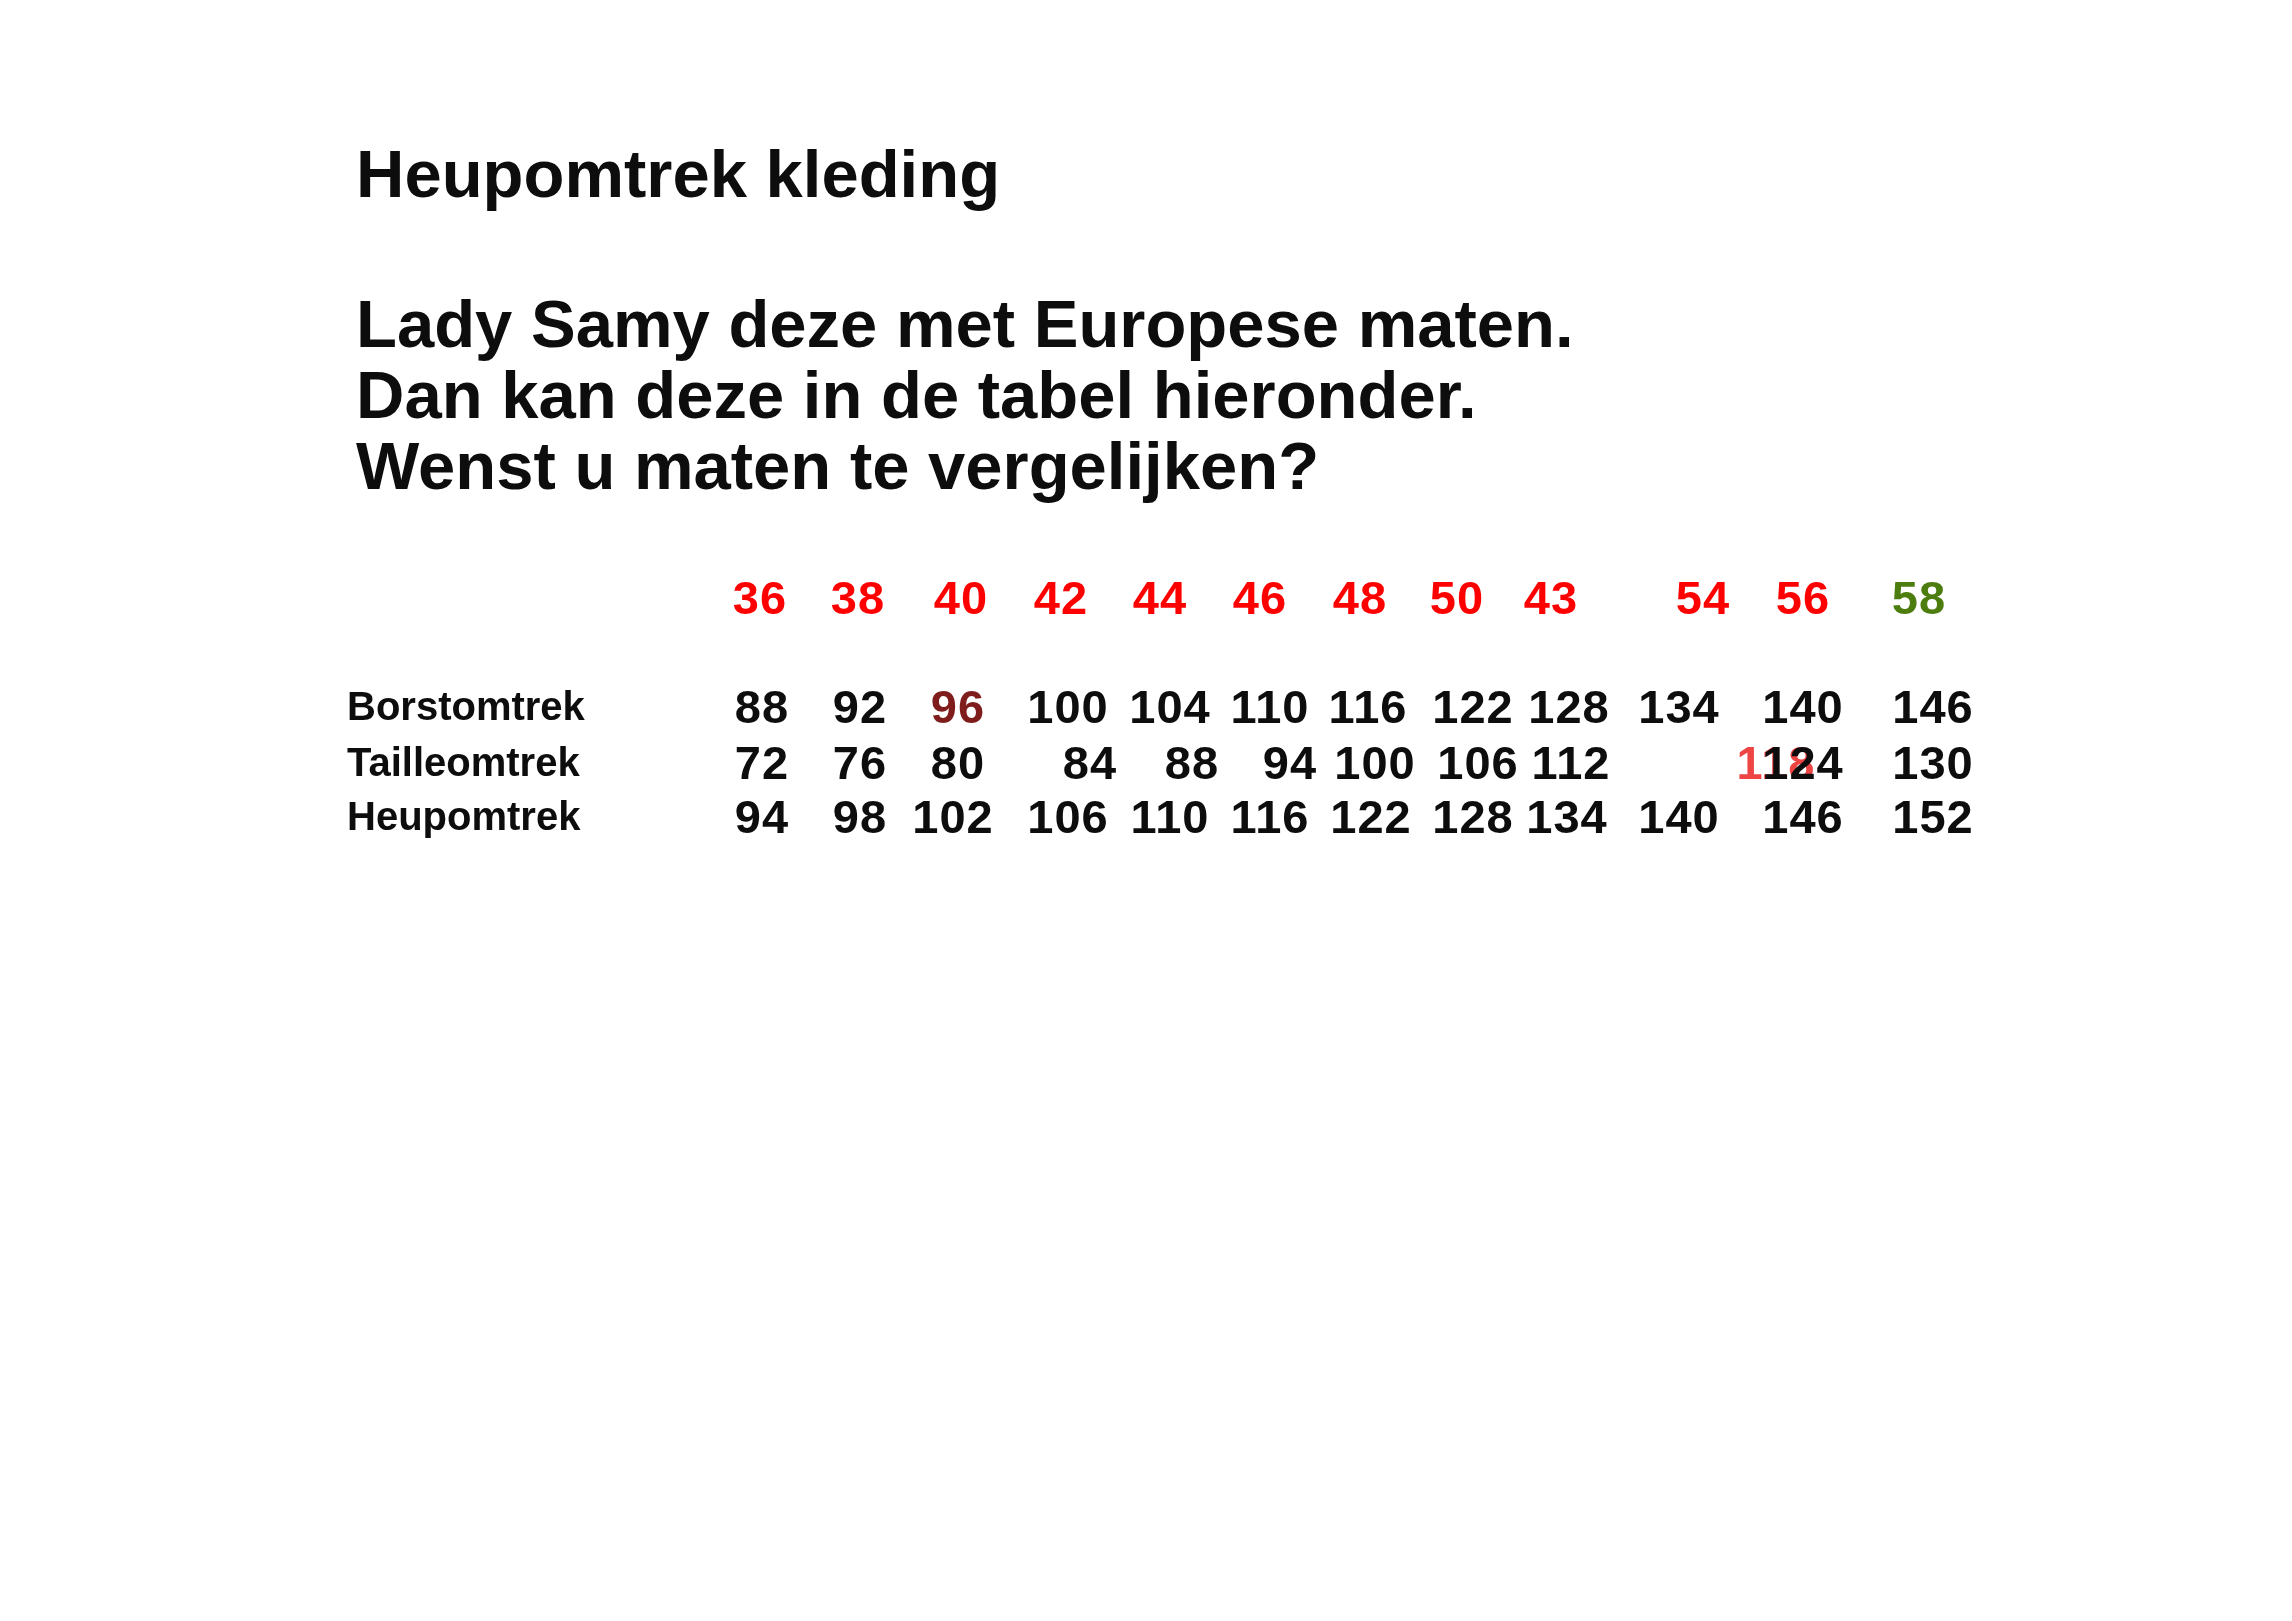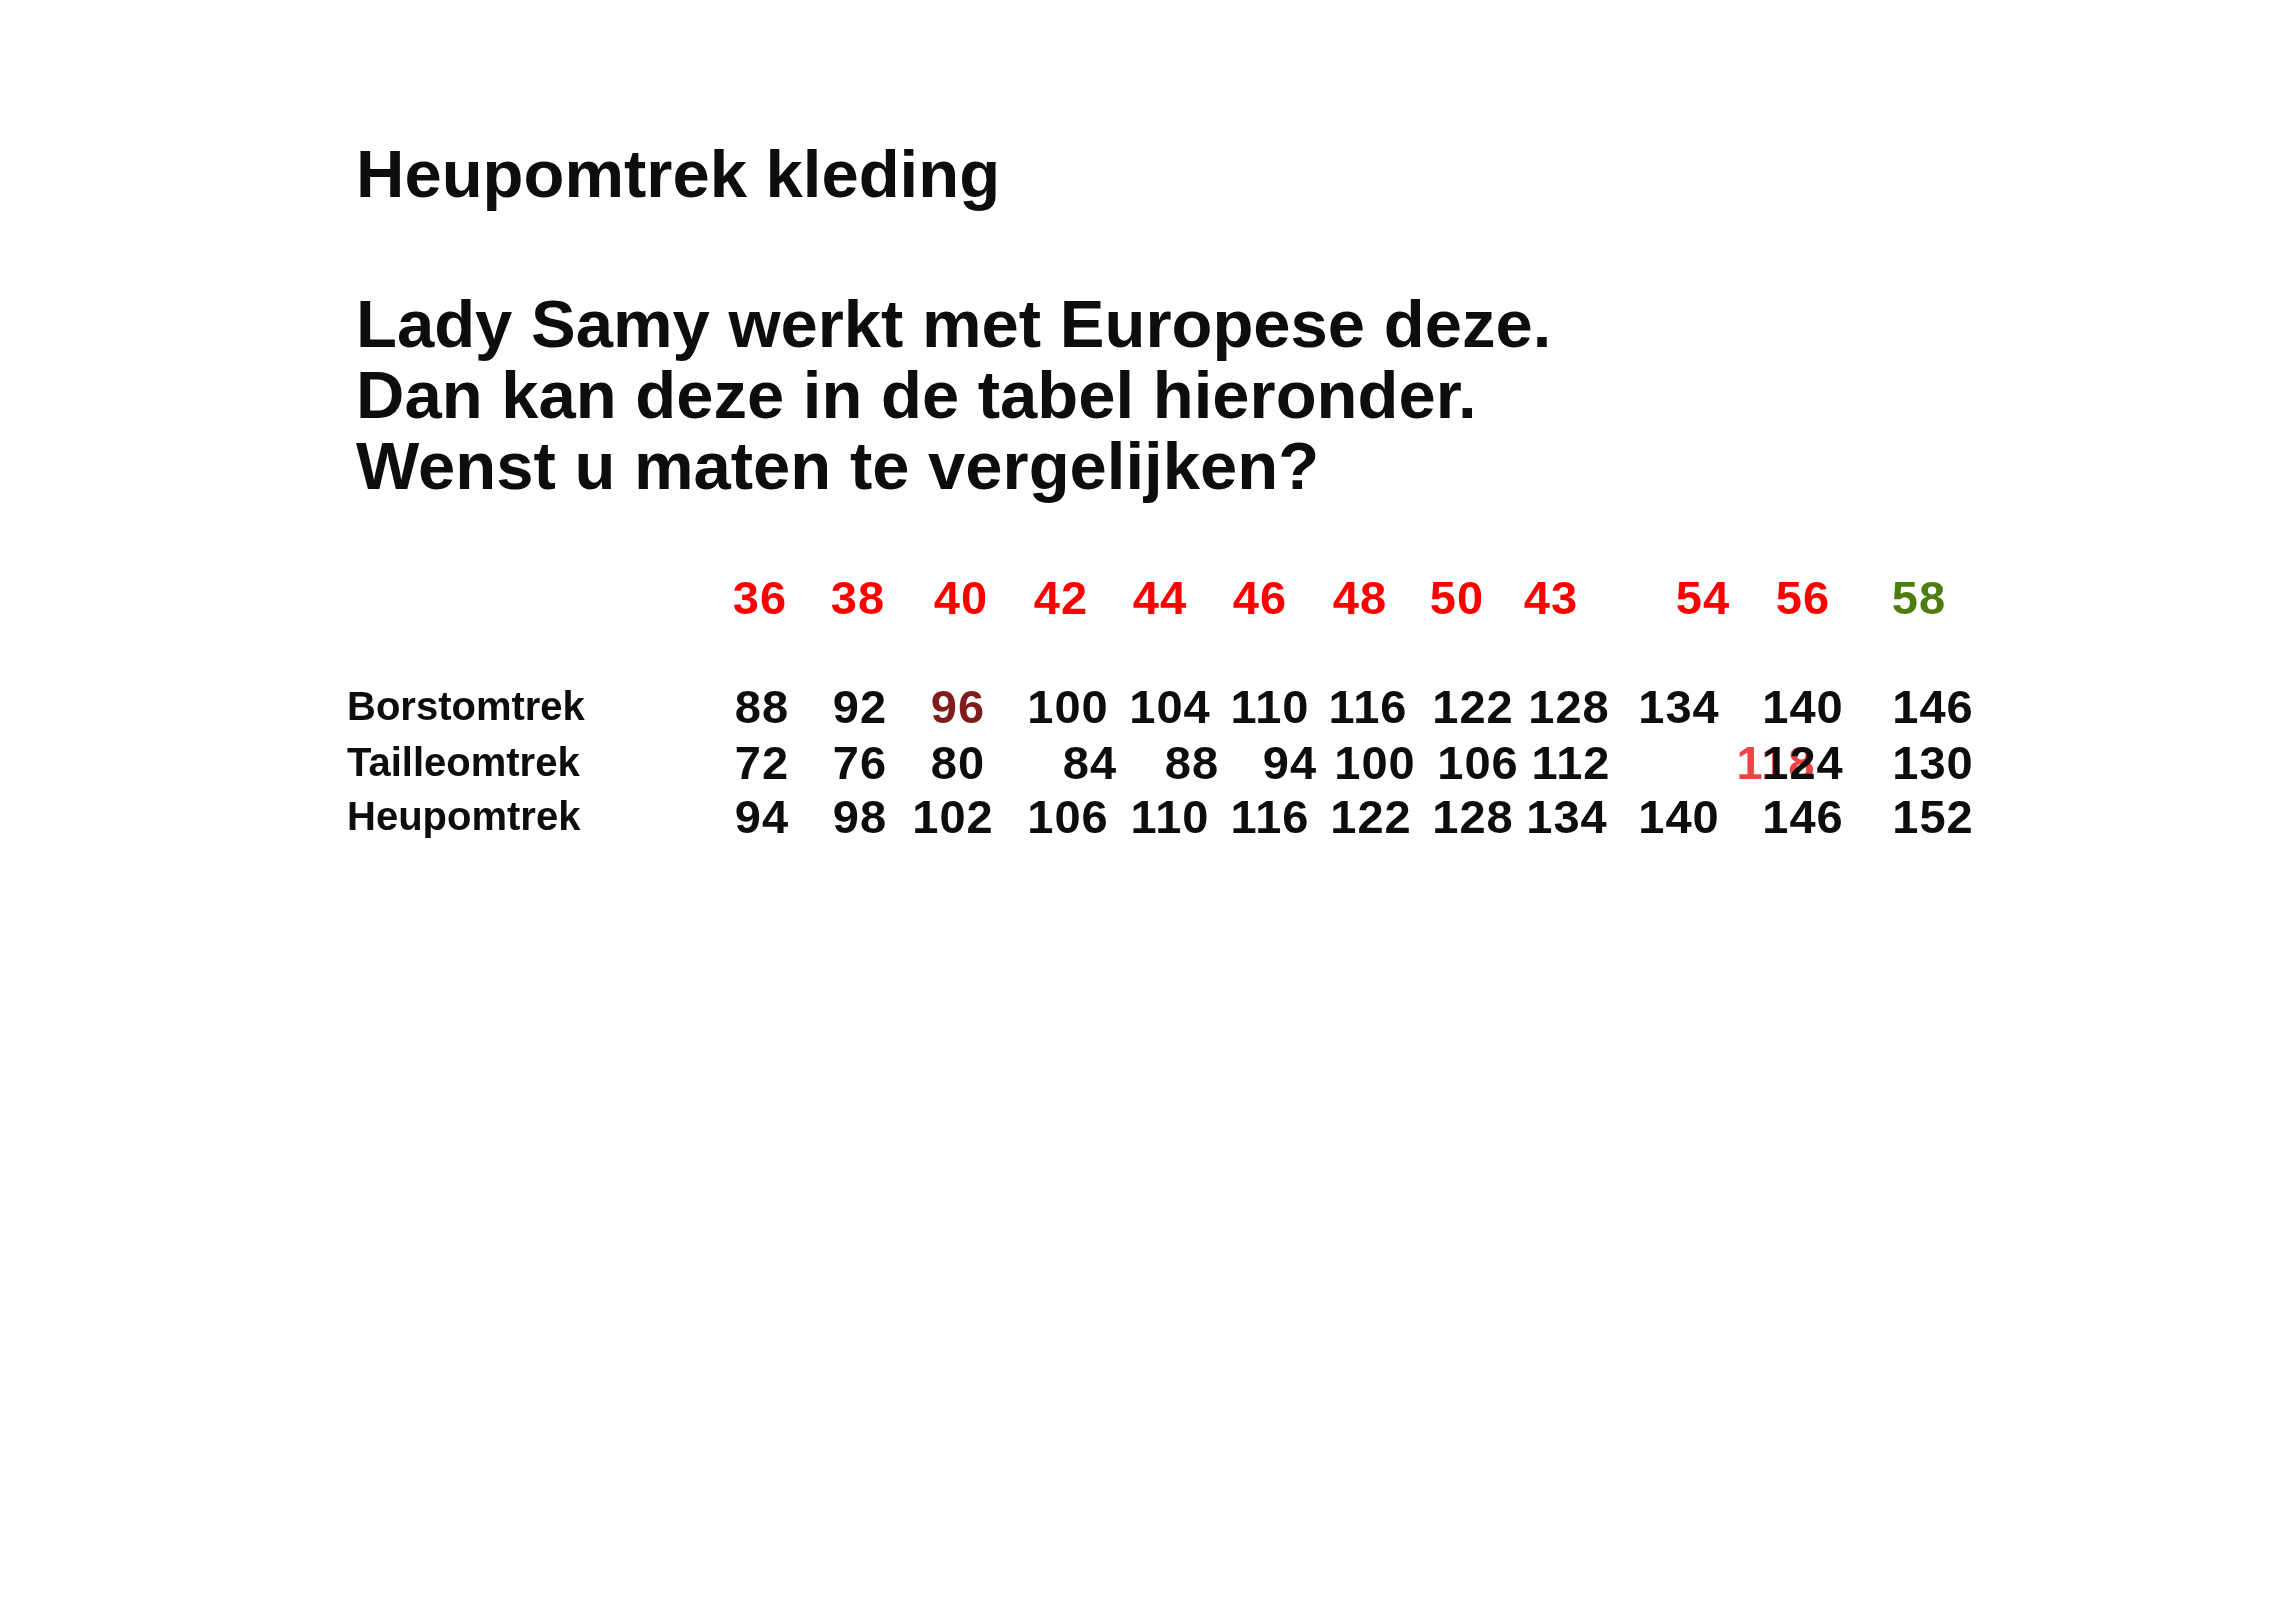--- a/index.html
+++ b/index.html
@@ -54,21 +54,21 @@
   }
 </style>
 </head>
 <body>
 
 <div class="canvas">
 
   <div class="page-title">Heupomtrek kleding</div>
 
   <div class="intro">
-    <div>Lady Samy werkt met Europese deze.</div>
+    <div>Lady Samy deze met Europese maten.</div>
     <div>Dan kan deze in de tabel hieronder.</div>
     <div>Wenst u maten te vergelijken?</div>
   </div>
 
   <div>
     <div class="trow" id="header-row" style="top:574px">
         <span class="cell" style="left: 760px; color: rgb(255, 0, 0);">36</span>
         <span class="cell" style="left: 858px; color: rgb(255, 0, 0);">38</span>
         <span class="cell" style="left: 961px; color: rgb(255, 0, 0);">40</span>
         <span class="cell" style="left: 1061px; color: rgb(255, 0, 0);">42</span>

